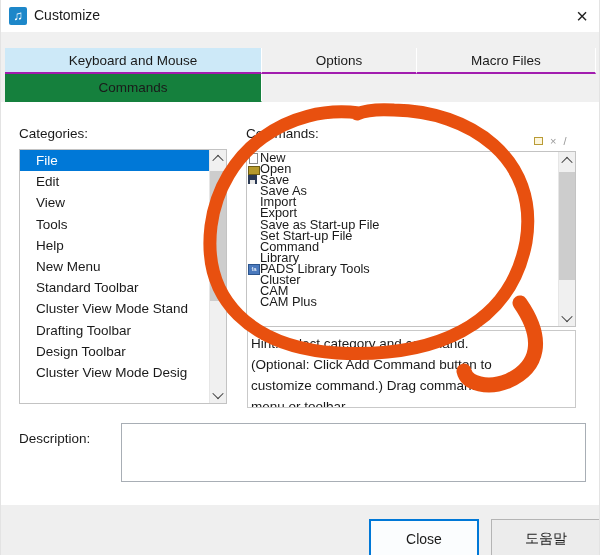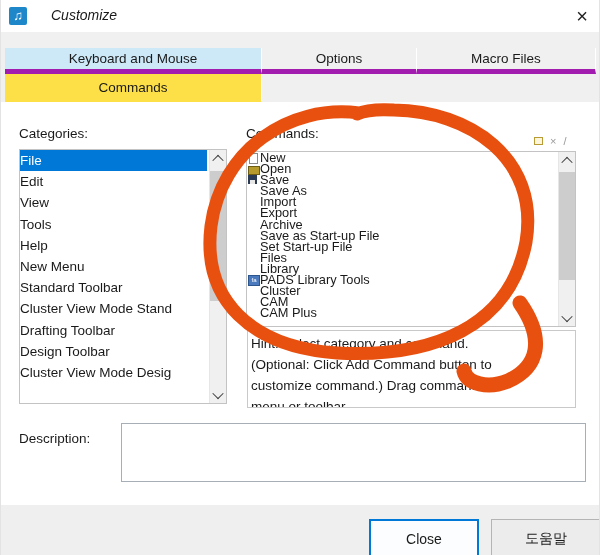--- a/index.html
+++ b/index.html
@@ -6,40 +6,40 @@
   .dialog{
     position:relative;width:600px;height:555px;background:#ffffff;
     font-family:"Liberation Sans", sans-serif;color:#1a1a1a;
     overflow:hidden;border-left:1px solid #e3e3e3;border-right:1px solid #e3e3e3;
     box-sizing:border-box;
   }
   
   .titlebar{position:absolute;left:0;top:0;width:600px;height:32px;background:#fff;}
   .app-icon{position:absolute;left:8px;top:7px;width:18px;height:18px;background:#1d87c9;
     border-radius:2px;color:#fff;font-size:13px;line-height:18px;text-align:center;}
-  .title-text{position:absolute;left:50px;top:7px;font-size:14px;font-style:italic;}
+  .title-text{position:absolute;left:33px;top:7px;font-size:14px;}
   .close-x{position:absolute;left:565px;top:2px;width:32px;height:28px;font-size:20px;
     font-weight:300;color:#222;text-align:center;line-height:28px;cursor:pointer;}
   
   .topband{position:absolute;left:0;top:32px;width:600px;height:16px;background:#f0f0f0;}
   .tabrow{position:absolute;left:0;width:600px;display:flex;background:#f0f0f0;}
   .tabrow1{top:48px;height:26px;}
   .tabrow2{top:74px;height:28px;}
   .tab{box-sizing:border-box;font-size:13.5px;display:flex;align-items:center;justify-content:center;
-    background:#f0f0f0;border-right:1px solid #fff;border-bottom:5px solid #a21caf;cursor:pointer;}
+    background:#f0f0f0;border-right:1px solid #fff;border-bottom:2px solid #a21caf;cursor:pointer;}
   .tab.hl{background:#cde9f8;}
-  .tab.active{background:#fde047;border-bottom:1px solid #fff0;}
+  .tab.active{background:#15803d;border-bottom:1px solid #fff0;}
   .spacer{background:#f0f0f0;}
   
   .content{position:absolute;left:0;top:102px;width:600px;height:403px;background:#fff;}
   .fieldlabel{position:absolute;font-size:13.5px;}
   .listbox{position:absolute;background:#fff;border:1px solid #c3c3c3;box-sizing:border-box;overflow:hidden;}
   
   .cat-list{left:18px;top:149px;width:208px;height:255px;}
-  .cat-item{height:21.2px;line-height:21.2px;font-size:13.5px;padding-left:0;width:187px;
+  .cat-item{height:21.2px;line-height:21.2px;font-size:13.5px;padding-left:16px;width:187px;
     white-space:nowrap;overflow:hidden;cursor:default;}
   .cat-item.selected{background:#0078d7;color:#fff;}
   
   .cmd-list{left:245px;top:151px;width:330px;height:176px;}
   .cmd-row{height:11.1px;display:flex;align-items:flex-start;font-size:12.8px;line-height:12px;
     overflow:visible;cursor:default;}
   .cmd-ico{width:13px;height:10px;flex:0 0 13px;position:relative;margin-top:1px;}
   .cmd-label{white-space:nowrap;}
   .ico-doc{width:7px;height:9px;background:#fff;border:1px solid #8a8a8a;margin-left:2px;}
   .ico-folder{width:10px;height:7px;background:#b69a2c;border:1px solid #6e5d14;margin-top:2px;margin-left:1px;}
@@ -171,33 +171,29 @@
     <div class="cmd-row">
       <span class="cmd-ico"></span>
       <span class="cmd-label">Import</span>
     </div>
     <div class="cmd-row">
       <span class="cmd-ico"></span>
       <span class="cmd-label">Export</span>
     </div>
     <div class="cmd-row">
       <span class="cmd-ico"></span>
-      <span class="cmd-label">Archive</span>
-    </div>
-    <div class="cmd-row">
-      <span class="cmd-ico"></span>
       <span class="cmd-label">Save as Start-up File</span>
     </div>
     <div class="cmd-row">
       <span class="cmd-ico"></span>
       <span class="cmd-label">Set Start-up File</span>
     </div>
     <div class="cmd-row">
       <span class="cmd-ico"></span>
-      <span class="cmd-label">Files</span>
+      <span class="cmd-label">Command</span>
     </div>
     <div class="cmd-row">
       <span class="cmd-ico"></span>
       <span class="cmd-label">Library</span>
     </div>
     <div class="cmd-row">
       <span class="cmd-ico">
           <span class="ico-pads" style="display:block">fa</span>
         </span>
       <span class="cmd-label">PADS Library Tools</span>

